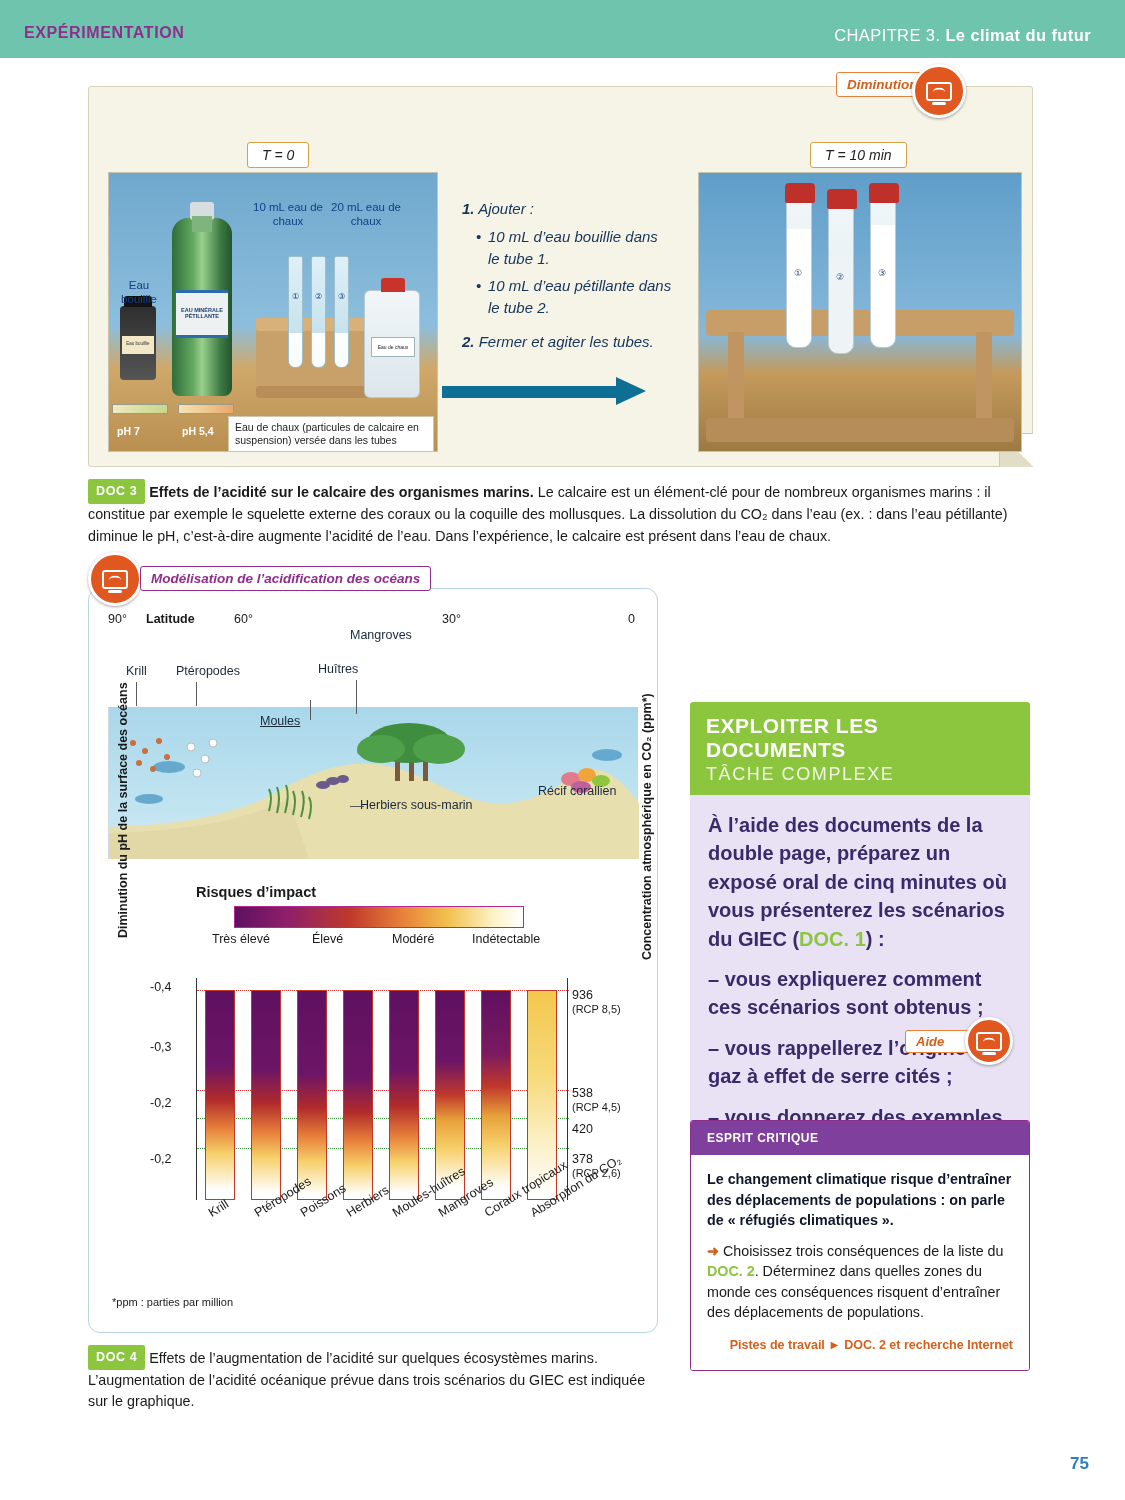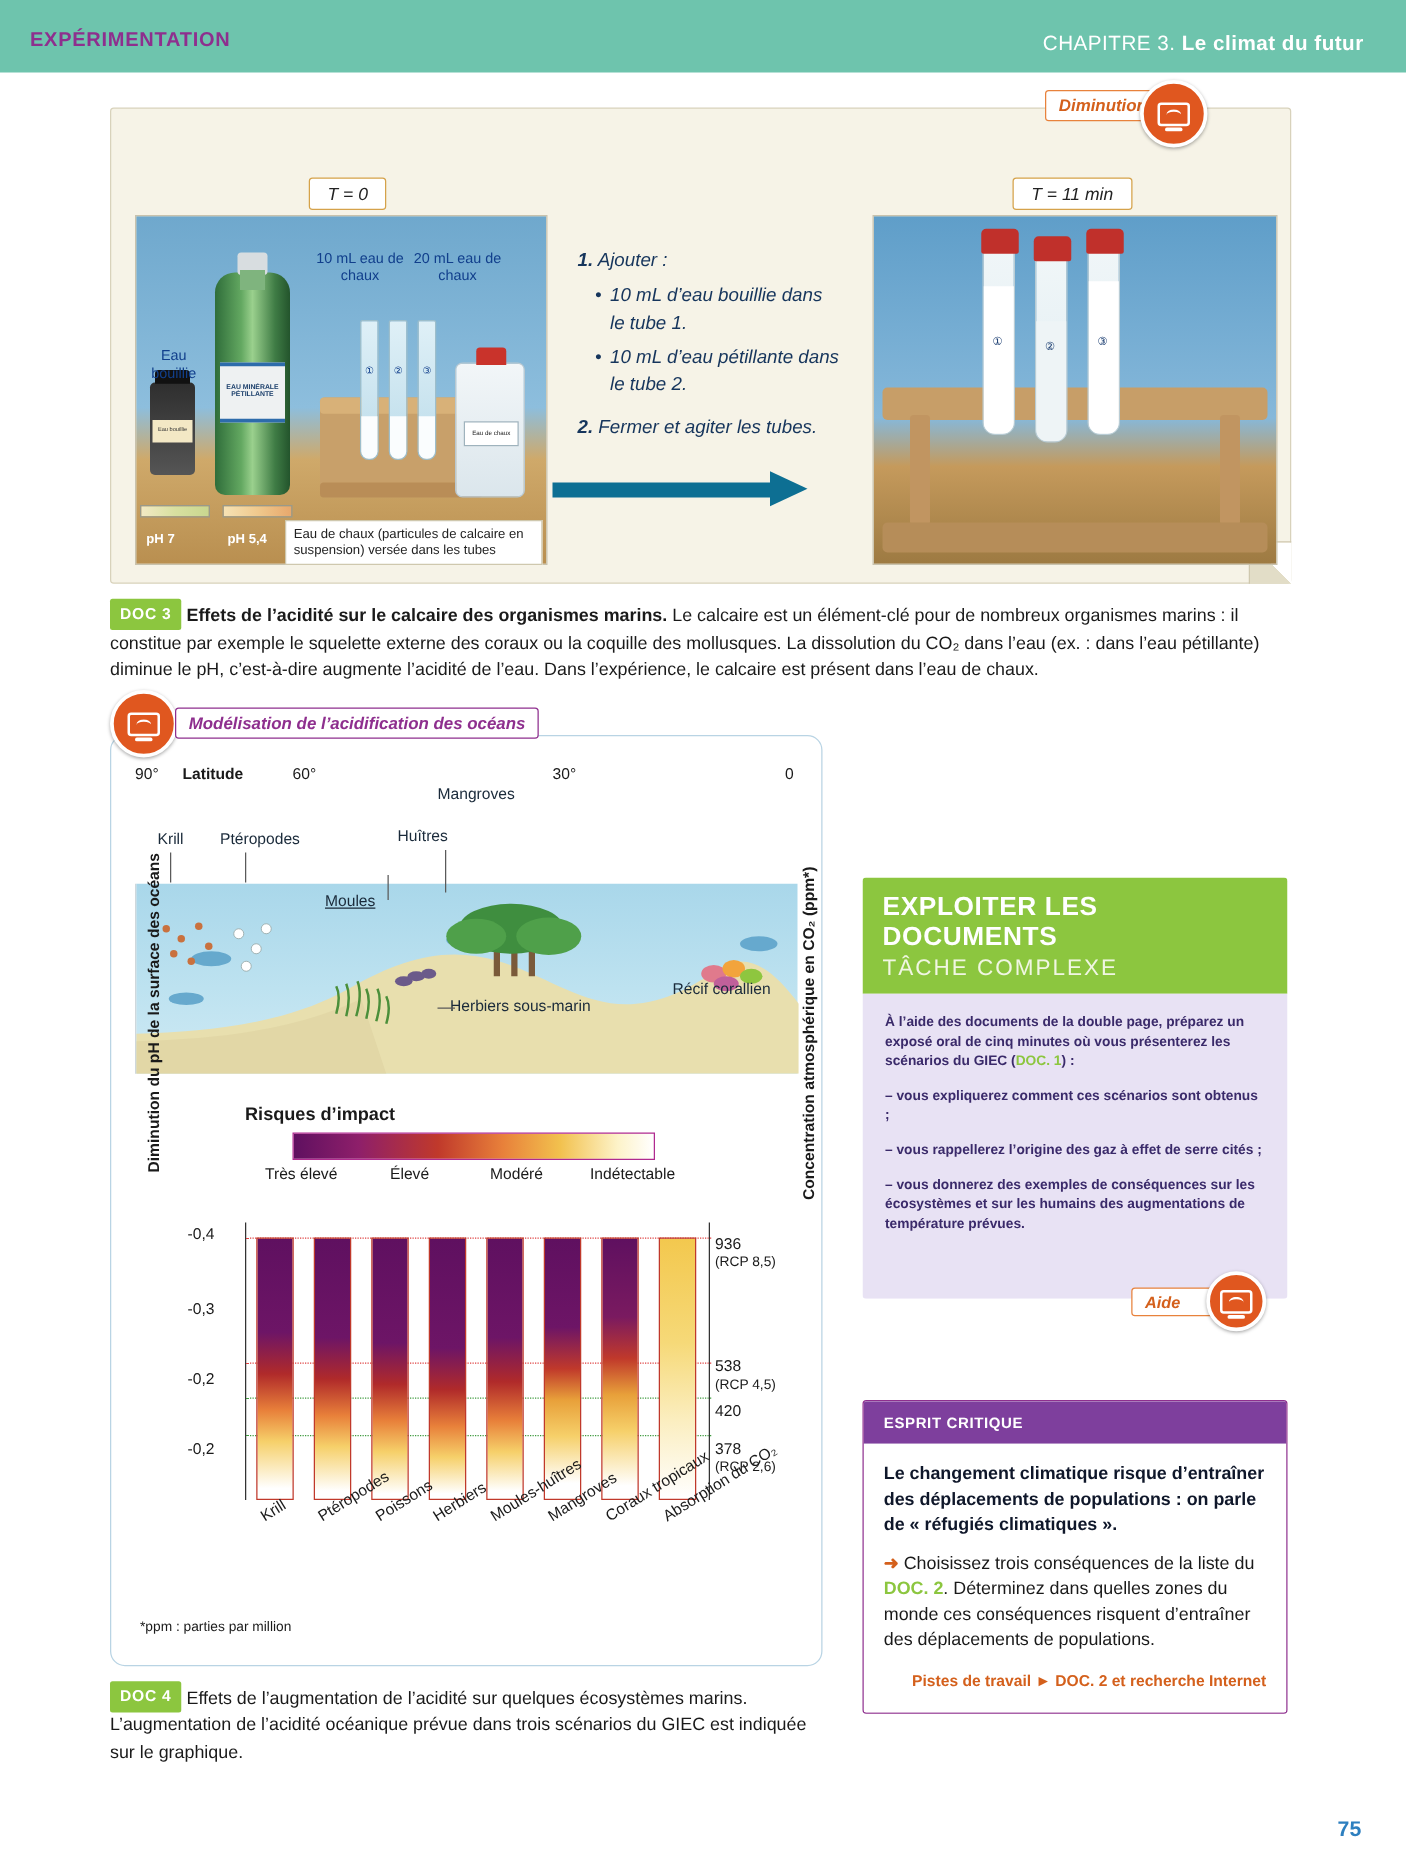--- a/index.html
+++ b/index.html
@@ -262,21 +262,21 @@
   
   .exploit {
     position:absolute; left:690px; top:702px; width:340px;
     border-radius:3px; overflow:hidden;
   }
   .exploit-head { background:#8cc63f; padding:12px 28px 10px 16px; }
   .exploit-head h2 { margin:0; font-size:21px; color:#ffffff; letter-spacing:.5px; font-weight:bold; }
   .exploit-head h3 { margin:2px 0 0 0; font-size:18px; color:#f0f6e2; letter-spacing:1.6px; font-weight:normal; }
   .exploit-body {
     background:#e8e2f4; padding:16px 18px 40px 18px;
-    font-size:11px; line-height:1.42; color:#3a2a6a; font-weight:bold;
+    font-size:20px; line-height:1.42; color:#3a2a6a; font-weight:bold;
   }
   .exploit-body p { margin:0 0 12px 0; }
   .exploit-body .dash { margin:0 0 12px 0; }
   .docref { color:#8cc63f; font-weight:bold; }
   .aide-tag {
     position:absolute; left:905px; top:1030px;
     border:1px solid #e8823c; background:#ffffff; color:#d4601c;
     font-style:italic; font-weight:bold; font-size:13px;
     padding:3px 34px 3px 10px; border-radius:3px;
   }
@@ -309,21 +309,21 @@
 <div class="exp-title">EXPÉRIMENTATION</div>
 
 <div class="protocole-tag">Diminution</div>
 <div class="round-icon" id="protocole-icon">
   <span class="scr">
       <span class="wifi"></span>
     </span>
 </div>
 
 <div class="tlabel" id="t0">T = 0</div>
-<div class="tlabel" id="t10">T = 11 min</div>
+<div class="tlabel" id="t10">T = 10 min</div>
 
 <div class="photo" id="photo-left"></div>
 <div class="bottle">
   <span class="cap"></span>
   <span class="neck"></span>
   <span class="lbl">EAU MINÉRALE PÉTILLANTE</span>
 </div>
 <div class="rack"></div>
 <div class="tube" id="tl1">
     <span class="liq"></span>

